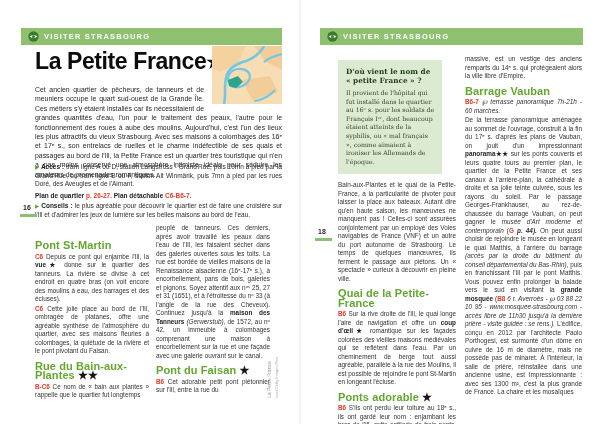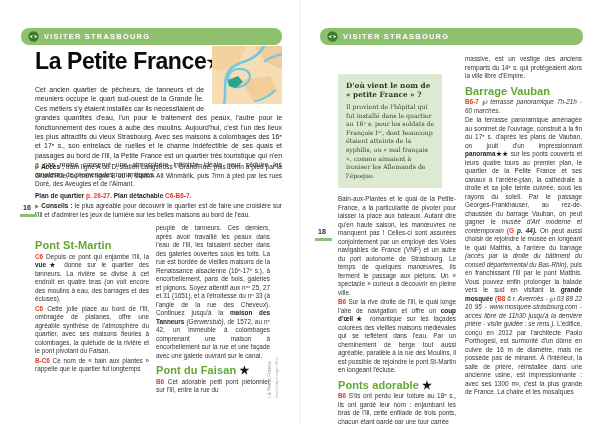--- a/index.html
+++ b/index.html
@@ -2,21 +2,21 @@
 <html><head>
 <meta charset="utf-8">
 <style>
   html,body{margin:0;padding:0;background:#fff;}
   #app{position:relative;width:600px;height:424px;background:#ffffff;overflow:hidden;
        font-family:"Liberation Sans",sans-serif;-webkit-font-smoothing:antialiased;}
   .page-sep{position:absolute;left:299px;top:0;width:2px;height:424px;background:#f3f3f3;}
 
   
   .hdr{position:absolute;height:17px;display:flex;align-items:center;box-sizing:border-box;
-       padding-left:7px;background:#8fc06f;border-radius:8px;}
+       padding-left:7px;background:#8fc06f;}
   .hdr-label{color:#fff;font-size:7.5px;font-weight:bold;letter-spacing:1.2px;margin-left:5px;}
   .eye{width:11px;height:11px;flex:0 0 auto;}
 
   
   .title{position:absolute;left:35px;top:48px;font-size:23px;font-weight:bold;color:#0c0c0c;
          letter-spacing:-0.4px;white-space:nowrap;}
   .title .stars{font-size:18px;letter-spacing:-1px;position:relative;top:-1px;}
 
   .map{position:absolute;left:212px;top:46px;width:70px;height:58px;}
 
@@ -41,21 +41,21 @@
 
   .seg-p{}
   .seg-b{font-weight:bold;color:#1d1d1d;}
   .seg-red{font-weight:bold;color:#e23b27;}
   .seg-redb{font-weight:bold;color:#e23b27;}
   .seg-it{font-style:italic;}
   .seg-bit{font-weight:bold;font-style:italic;}
   .seg-tri{color:#63a72f;font-size:5.4px;}
 
   
-  .infobox{background:#dcead2;box-sizing:border-box;width:104px;padding:7px 7px 8px 8px;margin:16px 0 7px 0;}
+  .infobox{background:#dcead2;box-sizing:border-box;width:104px;padding:7px 7px 8px 8px;margin:2px 0 7px 0;}
   .ib-title{font-family:"DejaVu Serif","Liberation Serif",serif;font-weight:bold;color:#1f3c17;
             font-size:7.3px;line-height:9px;margin-bottom:4px;}
   .ib-body{font-family:"DejaVu Serif","Liberation Serif",serif;color:#34402d;font-size:6.2px;
            line-height:8.6px;text-align:left;}
 
   .credit{position:absolute;left:266px;top:336px;height:62px;writing-mode:vertical-rl;
           transform:rotate(180deg);color:#9a9a9a;line-height:1.5;}
   .credit .c1{font-size:5px;}
   .credit .c2{font-size:4px;color:#adadad;}
 </style>
@@ -98,20 +98,21 @@
     <div class="planline" style="top:192px;"><span class="seg-b">Plan de quartier </span><span class="seg-redb">p. 26-27.</span><span class="seg-b"> Plan détachable </span><span class="seg-redb">C6-B6-7.</span></div>
     <div class="note" style="top:202px;"><span class="seg-tri">▶ </span><span class="seg-b">Conseils : </span><span class="seg-p">le plus agréable pour découvrir le quartier est de faire une croisière sur l'Ill et d'admirer les jeux de lumière sur les belles maisons au bord de l'eau.</span></div>
 
     <div class="folio" style="left:23px;top:204px;">16</div>
     <div class="folio-bar" style="left:20px;top:214px;"></div>
 
     <div class="col" style="left:35px;top:230px;width:114px;">
       <div class="sec-h"><span>Pont St-Martin</span><span class="h-star"></span></div>
       <p><span class="seg-red">C6 </span><span class="seg-p">Depuis ce pont qui enjambe l'Ill, la </span><span class="seg-b">vue★</span><span class="seg-p"> donne sur le quartier des tanneurs. La rivière se divise à cet endroit en quatre bras (on voit encore des moulins à eau, des barrages et des écluses).</span></p>
       <p><span class="seg-red">C6 </span><span class="seg-p">Cette jolie place au bord de l'Ill, ombragée de platanes, offre une agréable synthèse de l'atmosphère du quartier, avec ses maisons fleuries à colombages, la quiétude de la rivière et le pont pivotant du Faisan.</span></p>
+      <div class="sec-h"><span>Rue du Bain-aux-Plantes</span><span class="h-star"> ★★</span></div>
       <p><span class="seg-red">B-C6 </span><span class="seg-p">Ce nom de « bain aux plantes » rappelle que le quartier fut longtemps</span></p>
     </div>
 
     <div class="col" style="left:156px;top:224px;width:114px;">
       <p><span class="seg-p">peuplé de tanneurs. Ces derniers, après avoir travaillé les peaux dans l'eau de l'Ill, les faisaient sécher dans des galeries ouvertes sous les toits. La rue est bordée de vieilles maisons de la Renaissance alsacienne (16ᵉ-17ᵉ s.), à encorbellement, pans de bois, galeries et pignons. Soyez attentif aux nᵒˢ 25, 27 et 31 (1651), et à l'étroitesse du nᵒ 33 (à l'angle de la rue des Cheveux). Continuez jusqu'à la </span><span class="seg-b">maison des Tanneurs</span><span class="seg-it"> (Gerwerstub),</span><span class="seg-p"> de 1572, au nᵒ 42, un immeuble à colombages comprenant une maison à encorbellement sur la rue et une façade avec une galerie ouvrant sur le canal.</span></p>
       <div class="sec-h"><span>Pont du Faisan</span><span class="h-star"> ★</span></div>
       <p><span class="seg-red">B6 </span><span class="seg-p">Cet adorable petit pont piétonnier sur l'Ill, entre la rue du</span></p>
     </div>
 
     <div class="credit">
@@ -134,20 +135,21 @@
 
     <div class="folio" style="left:318px;top:228px;">18</div>
     <div class="folio-bar" style="left:315px;top:238px;"></div>
 
     <div class="col" style="left:338px;top:58px;width:118px;">
       <div class="infobox">
         <div class="ib-title">D'où vient le nom de « petite France » ?</div>
         <div class="ib-body">Il provient de l'hôpital qui fut installé dans le quartier au 16ᵉ s. pour les soldats de François Iᵉʳ, dont beaucoup étaient atteints de la syphilis, ou « mal français », comme aimaient à ironiser les Allemands de l'époque.</div>
       </div>
       <p><span class="seg-p">Bain-aux-Plantes et le quai de la Petite-France, a la particularité de pivoter pour laisser la place aux bateaux. Autant dire qu'en haute saison, les manœuvres ne manquent pas ! Celles-ci sont assurées conjointement par un employé des Voies navigables de France (VNF) et un autre du port autonome de Strasbourg. Le temps de quelques manœuvres, ils ferment le passage aux piétons. Un « spectacle » curieux à découvrir en pleine ville.</span></p>
+      <div class="sec-h"><span>Quai de la Petite-France</span><span class="h-star"></span></div>
       <p><span class="seg-red">B6 </span><span class="seg-p">Sur la rive droite de l'Ill, le quai longe l'aire de navigation et offre un </span><span class="seg-b">coup d'œil★</span><span class="seg-p"> romantique sur les façades colorées des vieilles maisons médiévales qui se reflètent dans l'eau. Par un cheminement de berge tout aussi agréable, parallèle à la rue des Moulins, il est possible de rejoindre le pont St-Martin en longeant l'écluse.</span></p>
       <div class="sec-h"><span>Ponts adorable</span><span class="h-star"> ★</span></div>
       <p><span class="seg-red">B6 </span><span class="seg-p">S'ils ont perdu leur toiture au 18ᵉ s., ils ont gardé leur nom : enjambant les bras de l'Ill, cette enfilade de trois ponts, chacun étant gardé par une tour carrée</span></p>
     </div>
 
     <div class="col" style="left:465px;top:55px;width:117px;">
       <p><span class="seg-p">massive, est un vestige des anciens remparts du 14ᵉ s. qui protégeaient alors la ville libre d'Empire.</span></p>
       <div class="sec-h"><span>Barrage Vauban</span><span class="h-star"></span></div>
       <p><span class="seg-red">B6-7 </span><span class="seg-it">℘ </span><span class="seg-it">terrasse panoramique 7h-21h - 60 marches.</span></p>
       <p><span class="seg-p">De la terrasse panoramique aménagée au sommet de l'ouvrage, construit à la fin du 17ᵉ s. d'après les plans de Vauban, on jouit d'un impressionnant </span><span class="seg-b">panorama★★</span><span class="seg-p"> sur les ponts couverts et leurs quatre tours au premier plan, le quartier de la Petite France et ses canaux à l'arrière-plan, la cathédrale à droite et sa jolie teinte cuivrée, sous les rayons du soleil. Par le passage Georges-Frankhauser, au rez-de-chaussée du barrage Vauban, on peut gagner le </span><span class="seg-it">musée d'Art moderne et contemporain</span><span class="seg-p"> (</span><span class="seg-redb">G</span><span class="seg-bit"> p. 44).</span><span class="seg-p"> On peut aussi choisir de rejoindre le musée en longeant le quai Matthis, à l'arrière du barrage </span><span class="seg-it">(accès par la droite du bâtiment du conseil départemental du Bas-Rhin)</span><span class="seg-p">, puis en franchissant l'Ill par le pont Matthis. Vous pouvez enfin prolonger la balade vers le sud en visitant la </span><span class="seg-b">grande mosquée</span><span class="seg-p"> (</span><span class="seg-red">B8</span><span class="seg-it"> 6 r. Averroès - ℘ 03 88 22 10 95 - www.mosquee-strasbourg.com - accès libre de 11h30 jusqu'à la dernière prière - visite guidée : se rens.).</span><span class="seg-p"> L'édifice, conçu en 2012 par l'architecte Paolo Porthogesi, est surmonté d'un dôme en cuivre de 16 m de diamètre, mais ne possède pas de minaret. À l'intérieur, la salle de prière, réinstallée dans une ancienne usine, est impressionnante : avec ses 1300 m², c'est la plus grande de France. La chaire et les mosaïques</span></p>

